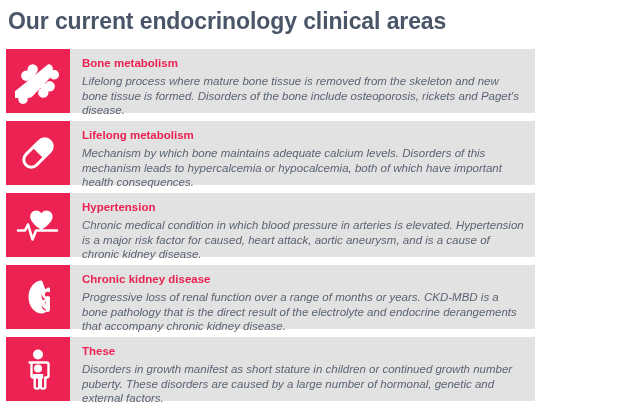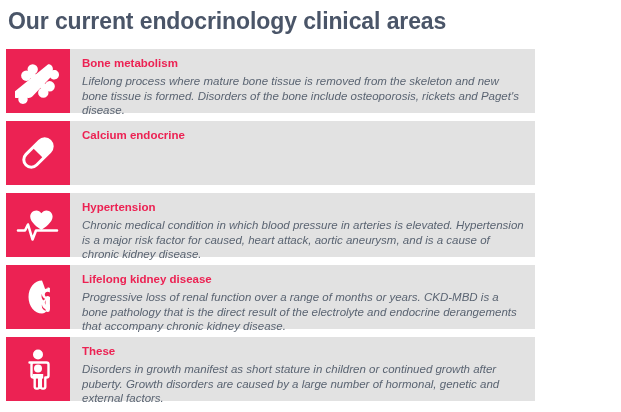--- a/index.html
+++ b/index.html
@@ -108,21 +108,22 @@
     <div class="row">
       <div class="icon-tile">
         <svg width="46" height="46" viewBox="0 0 46 46" aria-hidden="true">
           <g transform="rotate(45 23 23)">
             <rect x="15.5" y="6" width="15" height="34" rx="7.5" fill="none" stroke="#ffffff" stroke-width="3"></rect>
             <path d="M15.5 23 L15.5 13.5 A7.5 7.5 0 0 1 23 6 A7.5 7.5 0 0 1 30.5 13.5 L30.5 23 Z" fill="#ffffff"></path>
           </g>
         </svg>
       </div>
       <div class="row-body">
-        <div class="row-heading">Calcium endocrine</div>
+        <div class="row-heading">Lifelong metabolism</div>
+        <div class="row-text">Mechanism by which bone maintains adequate calcium levels. Disorders of this mechanism leads to hypercalcemia or hypocalcemia, both of which have important health consequences.</div>
       </div>
     </div>
 
     <div class="row">
       <div class="icon-tile">
         <svg width="48" height="46" viewBox="0 0 48 46" aria-hidden="true">
           <path d="M32.5 8.5c-2.1 0-4 1.1-5.1 2.8-1.1-1.7-3-2.8-5.1-2.8-3.4 0-6.1 2.8-6.1 6.2 0 5.6 8.2 11.2 11.2 13.3 3-2.1 11.2-7.7 11.2-13.3 0-3.4-2.7-6.2-6.1-6.2z" fill="#ffffff"></path>
           <path d="M4 28.5 H11 L14 22.5 L18.5 37.5 L22 28.5 H43" fill="none" stroke="#ffffff" stroke-width="2.6" stroke-linecap="round" stroke-linejoin="round"></path>
         </svg>
       </div>
@@ -134,34 +135,34 @@
 
     <div class="row">
       <div class="icon-tile">
         <svg width="46" height="46" viewBox="0 0 46 46" aria-hidden="true">
           <path d="M27 6.5c-7.5 0-13.5 7.4-13.5 16.5S19.5 39.5 27 39.5c2.2 0 3.6-0.9 4.4-2.4 -2.8-0.6-4.6-2.6-4.6-5.3 0-2 1-3.6 2.6-4.6 -1.8-1.1-2.9-2.9-2.9-5.1 0-2.6 1.6-4.7 4.1-5.6 -1-2.9-1.9-5.6-3.6-10z" fill="#ffffff"></path>
           <path d="M32.5 14.5c-3.1 0-5.6 2.4-5.6 5.4 0 2.3 1.5 4.3 3.6 5.1 -2.1 0.8-3.6 2.7-3.6 5 0 3 2.5 5.4 5.6 5.4 0.9 0 1.7-0.2 2.4-0.5v-4.6c-0.6 0.5-1.4 0.8-2.3 0.8-1.6 0-2.8-1.2-2.8-2.7 0-1.5 1.2-2.7 2.8-2.7h2.3v-2.6h-2.3c-1.6 0-2.8-1.2-2.8-2.7 0-1.5 1.2-2.7 2.8-2.7 0.9 0 1.7 0.3 2.3 0.8v-4.6c-0.7-0.3-1.5-0.4-2.4-0.4z" fill="#ffffff"></path>
           <rect x="30.5" y="22" width="4.4" height="16" rx="2.2" fill="#ffffff"></rect>
         </svg>
       </div>
       <div class="row-body">
-        <div class="row-heading">Lifelong kidney disease</div>
+        <div class="row-heading">Chronic kidney disease</div>
         <div class="row-text">Progressive loss of renal function over a range of months or years. CKD-MBD is a bone pathology that is the direct result of the electrolyte and endocrine derangements that accompany chronic kidney disease.</div>
       </div>
     </div>
 
     <div class="row">
       <div class="icon-tile">
         <svg width="46" height="46" viewBox="0 0 46 46" aria-hidden="true">
           <circle cx="23" cy="8.5" r="5" fill="#ffffff"></circle>
           <path d="M14.5 16.5h17a2 2 0 0 1 2 2v11a2 2 0 0 1-2 2h-1.2v9.5a1.6 1.6 0 0 1-1.6 1.6h-1.3a1.6 1.6 0 0 1-1.6-1.6v-9.5h-1.6v9.5a1.6 1.6 0 0 1-1.6 1.6h-1.3a1.6 1.6 0 0 1-1.6-1.6v-9.5h-1.2a2 2 0 0 1-2-2v-11a2 2 0 0 1 2-2z" fill="none" stroke="#ffffff" stroke-width="2.4" stroke-linejoin="round"></path>
           <circle cx="23" cy="22.5" r="4" fill="#ffffff"></circle>
           <rect x="17.8" y="28" width="10.4" height="4.6" fill="#ffffff"></rect>
         </svg>
       </div>
       <div class="row-body">
         <div class="row-heading">These</div>
-        <div class="row-text">Disorders in growth manifest as short stature in children or continued growth after puberty. Growth disorders are caused by a large number of hormonal, genetic and external factors.</div>
+        <div class="row-text">Disorders in growth manifest as short stature in children or continued growth number puberty. These disorders are caused by a large number of hormonal, genetic and external factors.</div>
       </div>
     </div>
 
   </div>
 </div>
 
 </body></html>

